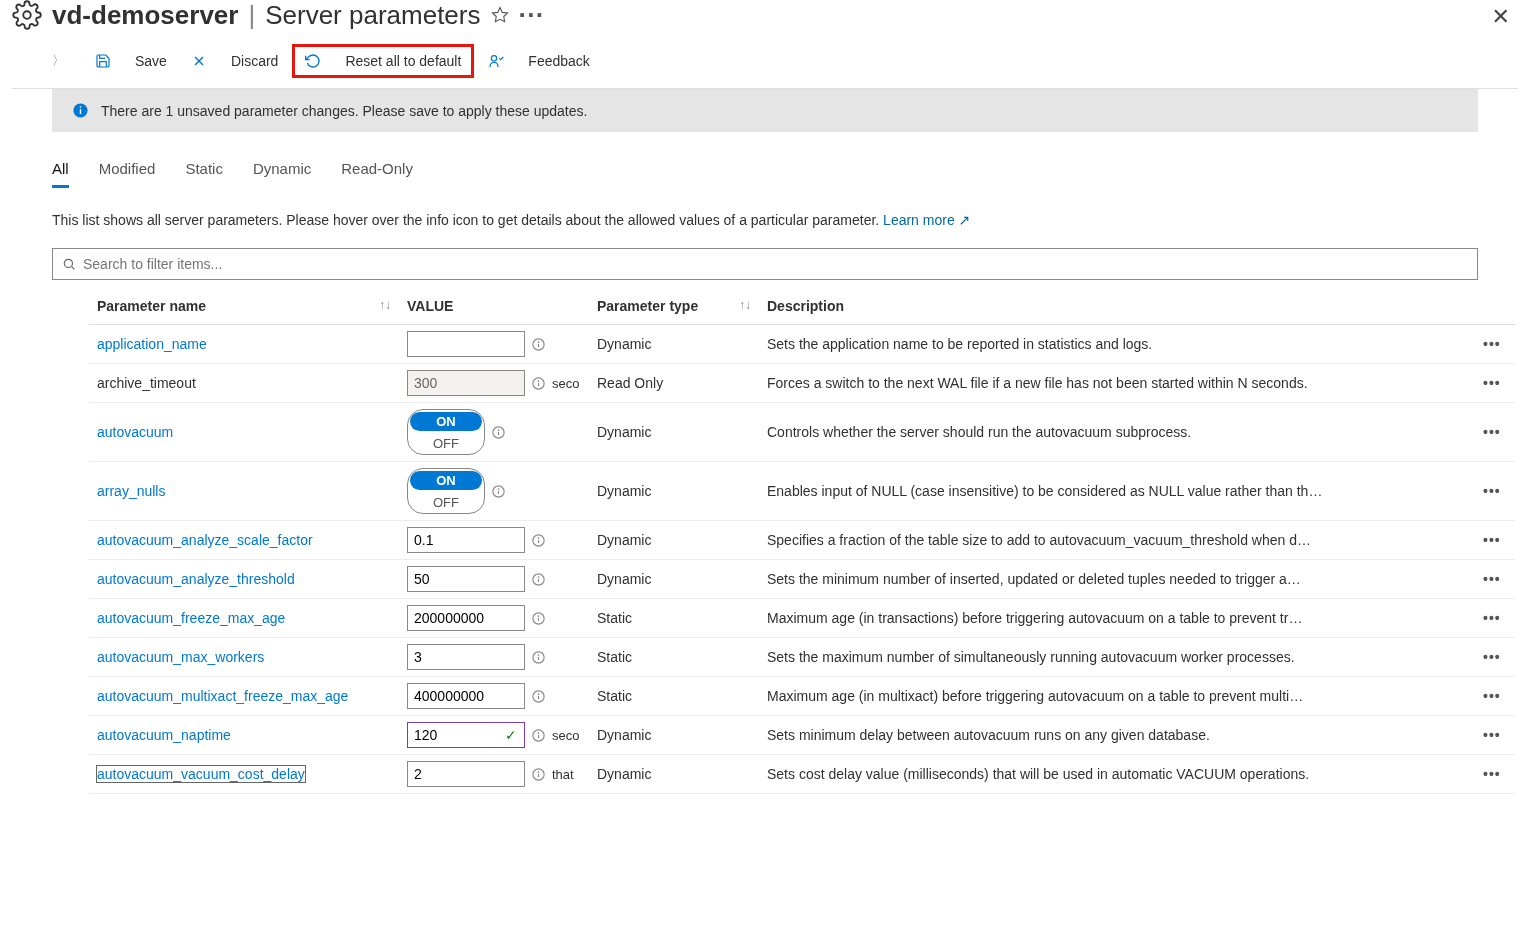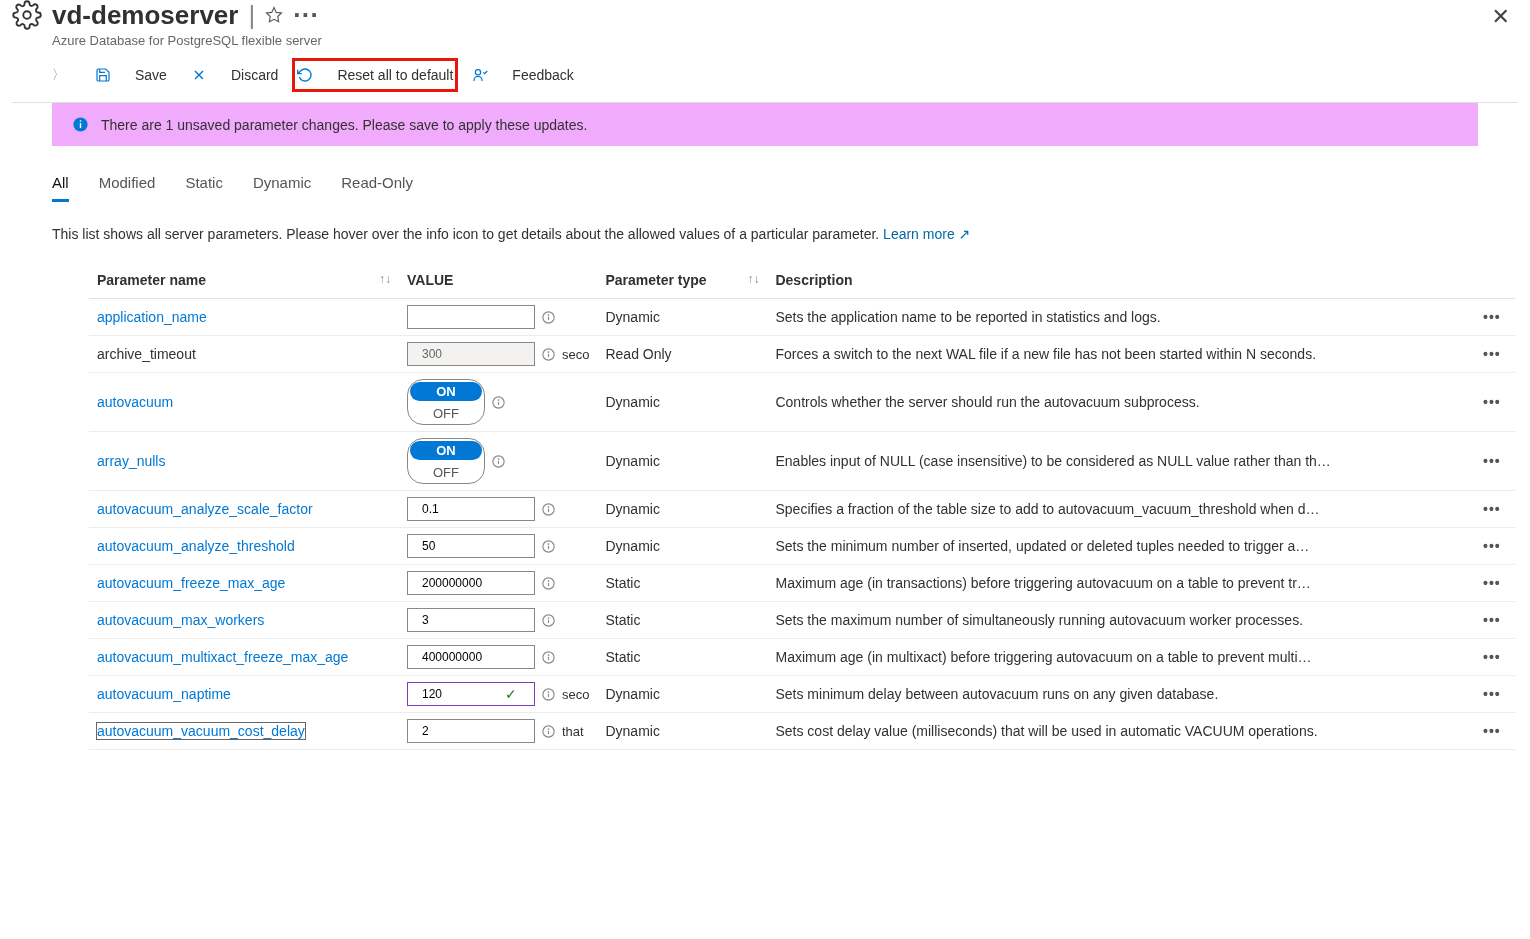--- a/index.html
+++ b/index.html
@@ -11,24 +11,24 @@
   .title-block h1 { font-size: 26px; font-weight: 600; display: flex; align-items: center; gap: 10px; }
   .title-block .sep { color: #888; font-weight: 300; }
   .title-block .page-name { font-weight: 400; }
   .subtitle { font-size: 13px; color: #666; margin-top: 2px; }
   .star-icon, .more-icon { cursor: pointer; color: #555; }
   .close-btn { font-size: 22px; color: #444; cursor: pointer; padding: 4px 8px; }
 
   .toolbar { display: flex; align-items: center; gap: 4px; padding: 10px 40px 10px 40px; border-bottom: 1px solid #e1dfdd; }
   .toolbar-btn { display: flex; align-items: center; gap: 24px; padding: 4px 10px; cursor: pointer; font-size: 14px; color: #323130; }
   .toolbar-btn svg { width: 16px; height: 16px; }
-  .toolbar-btn.highlight { border: 3px solid #e8160d; padding: 6px 2px; }
+  .toolbar-btn.highlight { border: 3px solid #e8160d; padding: 6px 10px; }
   .nav-chevron { color: #888; font-size: 13px; padding-right: 16px; cursor: pointer; }
 
-  .info-bar { background: #f0abfc; padding: 13px 20px; margin: 0 40px 0 40px; display: flex; align-items: center; gap: 12px; color: #323130; }
+  .info-bar { background: #e5e5e5; padding: 13px 20px; margin: 0 40px 0 40px; display: flex; align-items: center; gap: 12px; color: #323130; }
   .info-bar svg { flex-shrink: 0; }
 
   .content { padding: 0 40px; }
   .tabs { display: flex; gap: 30px; padding: 20px 0 8px 0; border-bottom: none; }
   .tab { font-size: 15px; color: #555; padding: 8px 0; cursor: pointer; border-bottom: 3px solid transparent; }
   .tab.active { color: #111; border-bottom: 3px solid #0078d4; font-weight: 400; }
 
   .desc { padding: 16px 0 20px 0; font-size: 14px; color: #323130; }
   .learn-link { color: #0369a1; text-decoration: none; }
 
@@ -39,21 +39,21 @@
   .tbl { width: 100%; border-collapse: collapse; margin-left: 37px; }
   .tbl th { text-align: left; padding: 10px 8px; font-size: 14px; font-weight: 600; border-bottom: 1px solid #e1dfdd; position: relative; }
   .tbl td { padding: 6px 8px; border-bottom: 1px solid #ececec; vertical-align: middle; font-size: 14px; }
   .sort-ic { color: #888; font-size: 12px; float: right; }
   .col-name { width: 310px; }
   .col-value { width: 190px; }
   .col-type { width: 170px; }
   .col-actions { width: 40px; }
   .param-link { color: #0078d4; text-decoration: none; }
   .param-link.focused { outline: 1px solid #666; }
-  .val-input { width: 128px; padding: 4px 14px; border: 1px solid #8a8886; font-size: 12px; }
+  .val-input { width: 118px; padding: 4px 6px; border: 1px solid #8a8886; font-size: 14px; }
   .val-input:disabled { background: #f3f2f1; color: #666; }
   .val-input.changed { border-color: #7a3fb3; padding-right: 22px; }
   .val-cell { display: flex; align-items: center; gap: 6px; position: relative; }
   .val-cell .check-ic { position: absolute; left: 98px; color: #107c10; }
   .info-ic { width: 15px; height: 15px; color: #666; flex-shrink: 0; }
   .unit { font-size: 13px; color: #323130; white-space: nowrap; overflow: hidden; }
   .toggle { display: inline-flex; flex-direction: column; border: 1px solid #8a8886; border-radius: 16px; overflow: hidden; width: 78px; }
   .toggle-opt { text-align: center; padding: 3px 0; font-size: 13px; cursor: pointer; }
   .toggle-opt.on { background: #0078d4; color: #fff; border-radius: 14px; margin: 2px; padding: 2px 0; font-weight: 600; }
   .toggle-opt.off { color: #555; }
@@ -69,28 +69,28 @@
       <span class="gear-icon">
         <svg viewBox="0 0 24 24" fill="none" stroke="#333" stroke-width="1.5">
             <circle cx="12" cy="12" r="3"></circle>
             <path d="M19.4 15a1.7 1.7 0 0 0 .3 1.8l.1.1a2 2 0 1 1-2.8 2.8l-.1-.1a1.7 1.7 0 0 0-1.8-.3 1.7 1.7 0 0 0-1 1.5V21a2 2 0 1 1-4 0v-.1a1.7 1.7 0 0 0-1-1.5 1.7 1.7 0 0 0-1.8.3l-.1.1a2 2 0 1 1-2.8-2.8l.1-.1a1.7 1.7 0 0 0 .3-1.8 1.7 1.7 0 0 0-1.5-1H3a2 2 0 1 1 0-4h.1a1.7 1.7 0 0 0 1.5-1 1.7 1.7 0 0 0-.3-1.8l-.1-.1a2 2 0 1 1 2.8-2.8l.1.1a1.7 1.7 0 0 0 1.8.3H9a1.7 1.7 0 0 0 1-1.5V3a2 2 0 1 1 4 0v.1a1.7 1.7 0 0 0 1 1.5 1.7 1.7 0 0 0 1.8-.3l.1-.1a2 2 0 1 1 2.8 2.8l-.1.1a1.7 1.7 0 0 0-.3 1.8V9a1.7 1.7 0 0 0 1.5 1H21a2 2 0 1 1 0 4h-.1a1.7 1.7 0 0 0-1.5 1z"></path>
           </svg>
       </span>
       <div class="title-block">
         <h1>
           <span>vd-demoserver</span>
           <span class="sep">|</span>
+          <span class="page-name">Server parameters</span>
           <span class="star-icon">
             <svg width="18" height="18" viewBox="0 0 24 24" fill="none" stroke="#555" stroke-width="1.5">
                 <polygon points="12 2 15 8.5 22 9.3 17 14 18.2 21 12 17.8 5.8 21 7 14 2 9.3 9 8.5 12 2"></polygon>
               </svg>
           </span>
           <span class="more-icon">···</span>
         </h1>
-        <div class="subtitle">Azure Database for PostgreSQL flexible server</div>
       </div>
     </div>
     <div class="close-btn">✕</div>
   </div>
 
   <div class="toolbar">
     <span class="nav-chevron">〉</span>
     <div class="toolbar-btn">
       <svg viewBox="0 0 24 24" fill="none" stroke="#0078d4" stroke-width="1.8">
           <path d="M19 21H5a2 2 0 0 1-2-2V5a2 2 0 0 1 2-2h11l5 5v11a2 2 0 0 1-2 2z"></path>
@@ -139,20 +139,27 @@
         <div class="tab">Static</div>
         <div class="tab">Dynamic</div>
         <div class="tab">Read-Only</div>
       </div>
 
     <div class="desc">
       <span>This list shows all server parameters. Please hover over the info icon to get details about the allowed values of a particular parameter. </span>
       <a href="#" class="learn-link"><span>Learn more</span> ↗</a>
     </div>
 
+    <div class="search-wrap">
+      <svg viewBox="0 0 24 24" fill="none" stroke="#666" stroke-width="2">
+          <circle cx="11" cy="11" r="7"></circle>
+          <line x1="21" y1="21" x2="16.65" y2="16.65"></line>
+        </svg>
+      <input type="text" class="search-input" placeholder="Search to filter items..." style="">
+    </div>
 
     <table class="tbl">
       <thead>
         <tr>
           <th class="col-name"><span>Parameter name</span><span class="sort-ic">↑↓</span></th>
           <th class="col-value">VALUE</th>
           <th class="col-type"><span>Parameter type</span><span class="sort-ic">↑↓</span></th>
           <th>Description</th>
           <th class="col-actions"></th>
         </tr>

